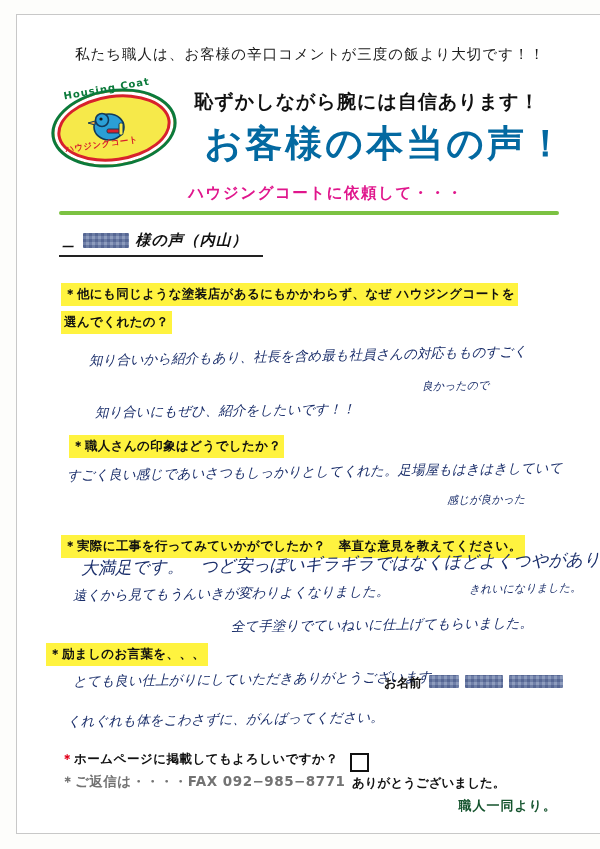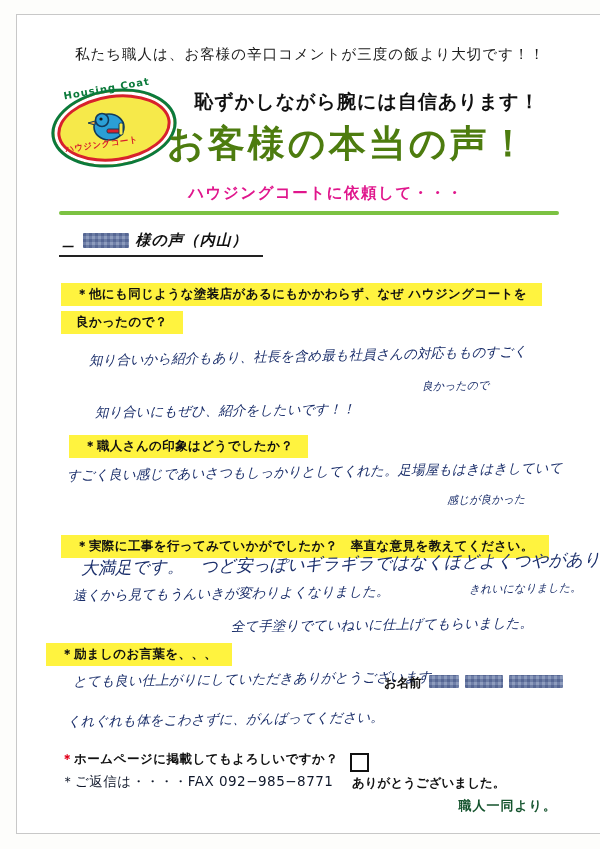--- a/index.html
+++ b/index.html
@@ -55,24 +55,24 @@
     font-size: 19px;
     font-weight: bold;
     color: #111;
     letter-spacing: 1px;
   }
   .headline-2 {
     position: absolute;
     left: 150px;
     top: 104px;
     width: 400px;
-    text-align: left;
+    text-align: right;
     font-size: 37px;
     font-weight: bold;
-    color: #4d7c0f;
+    color: #0369a1;
     letter-spacing: 3px;
   }
   .headline-3 {
     position: absolute;
     left: 16px;
     top: 168px;
     width: 100%;
     text-align: center;
     font-size: 15.5px;
     font-weight: bold;
@@ -120,21 +120,21 @@
   .redaction.r2 { width: 38px; height: 13px; }
   .redaction.r3 { width: 30px; height: 13px; }
   .redaction.r4 { width: 54px; height: 13px; }
   
   .q {
     position: absolute;
     font-size: 12.5px;
     font-weight: bold;
     color: #111;
     background: #fff33f;
-    padding: 2px 15px;
+    padding: 2px 3px;
     letter-spacing: 0.4px;
     line-height: 1.5;
     white-space: nowrap;
   }
   
   .hw {
     position: absolute;
     color: #1b2f6b;
     font-family: "DejaVu Serif", serif;
     font-style: italic;
@@ -163,22 +163,22 @@
     width: 15px;
     height: 15px;
     border: 2px solid #111;
     background: #fff;
   }
   .fax-line {
     position: absolute;
     left: 44px;
     top: 758px;
     font-size: 13.5px;
-    font-weight: normal;
-    color: #0f172a;
+    font-weight: bold;
+    color: #737373;
     letter-spacing: 0.5px;
   }
   .thanks {
     position: absolute;
     left: 335px;
     top: 760px;
     font-size: 12.5px;
     font-weight: bold;
     color: #111;
   }
@@ -264,21 +264,21 @@
     <div class="green-rule"></div>
 
     <div class="name-line">
       <span>＿</span>
       <span class="redaction r1"></span>
       <span>様の声（内山）</span>
     </div>
     <div class="name-underline"></div>
 
     <div class="q" style="left:44px; top:268px;">＊他にも同じような塗装店があるにもかかわらず、なぜ ハウジングコートを</div>
-    <div class="q" style="left:44px; top:296px;">良かったので？</div>
+    <div class="q" style="left:44px; top:296px;">選んでくれたの？</div>
     <div class="hw" style="left:72px; top:337px; transform: rotate(-1.2deg);">知り合いから紹介もあり、社長を含め最も社員さんの対応もものすごく</div>
     <div class="hw small" style="left:405px; top:364px; transform: rotate(-1deg);">良かったので</div>
     <div class="hw" style="left:78px; top:389px; transform: rotate(-0.8deg);">知り合いにもぜひ、紹介をしたいです！！</div>
 
     <div class="q" style="left:52px; top:420px;">＊職人さんの印象はどうでしたか？</div>
     <div class="hw" style="left:50px; top:452px; transform: rotate(-0.9deg);">すごく良い感じであいさつもしっかりとしてくれた。足場屋もはきはきしていて</div>
     <div class="hw small" style="left:430px; top:478px; transform: rotate(-1deg);">感じが良かった</div>
 
     <div class="q" style="left:44px; top:496px;margin-top:24px;">＊実際に工事を行ってみていかがでしたか？　率直な意見を教えてください。</div>
     <div class="hw big" style="left:64px; top:542px; transform: rotate(-1deg);">大満足です。　つど安っぽいギラギラではなくほどよくつやがあり</div>

